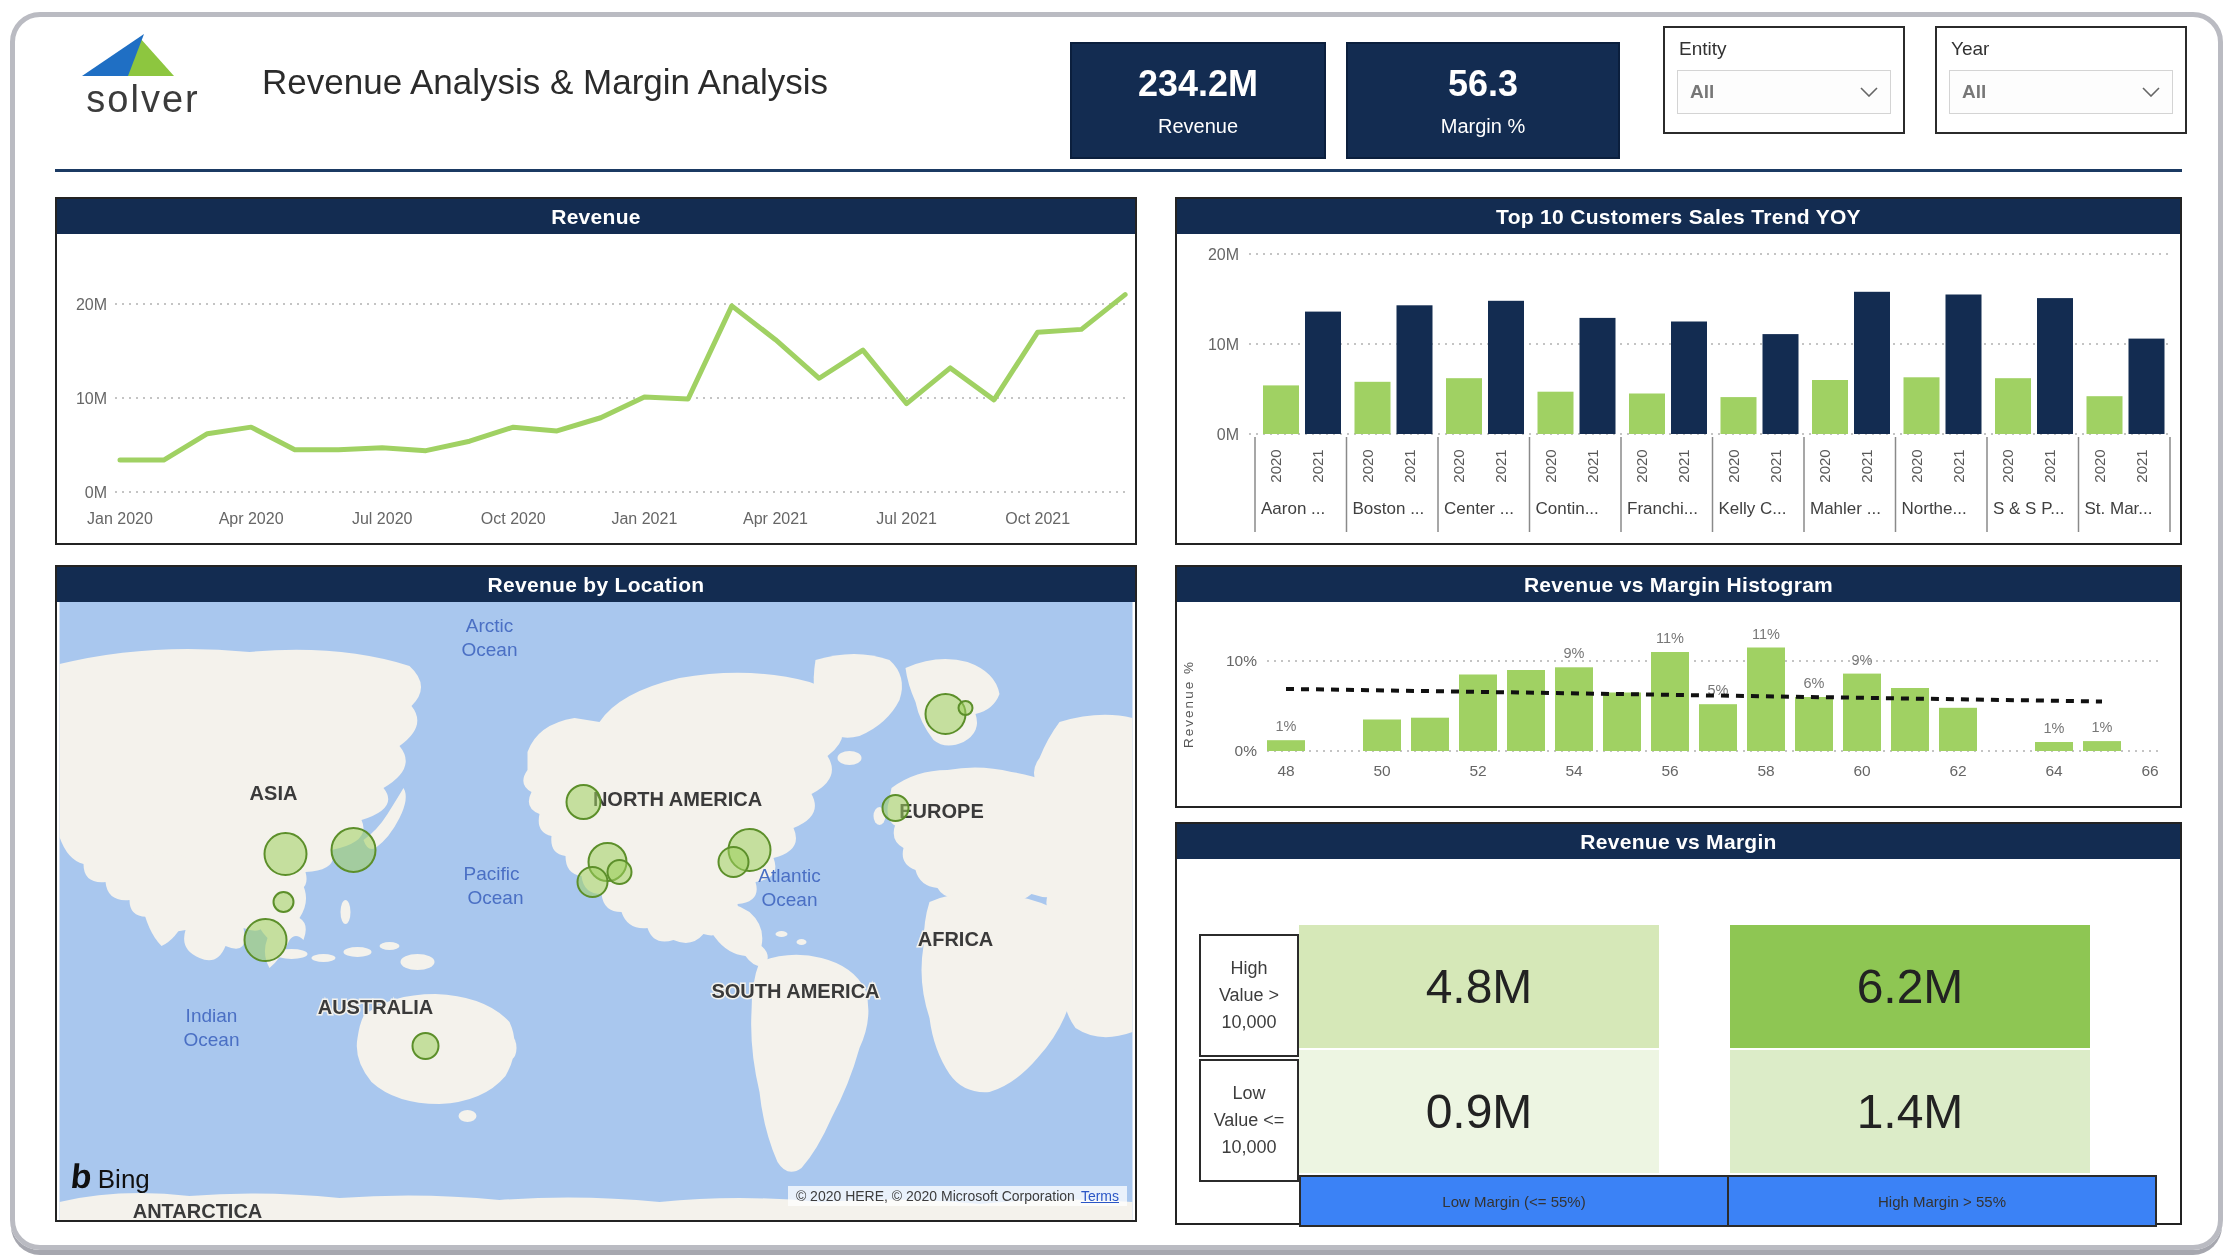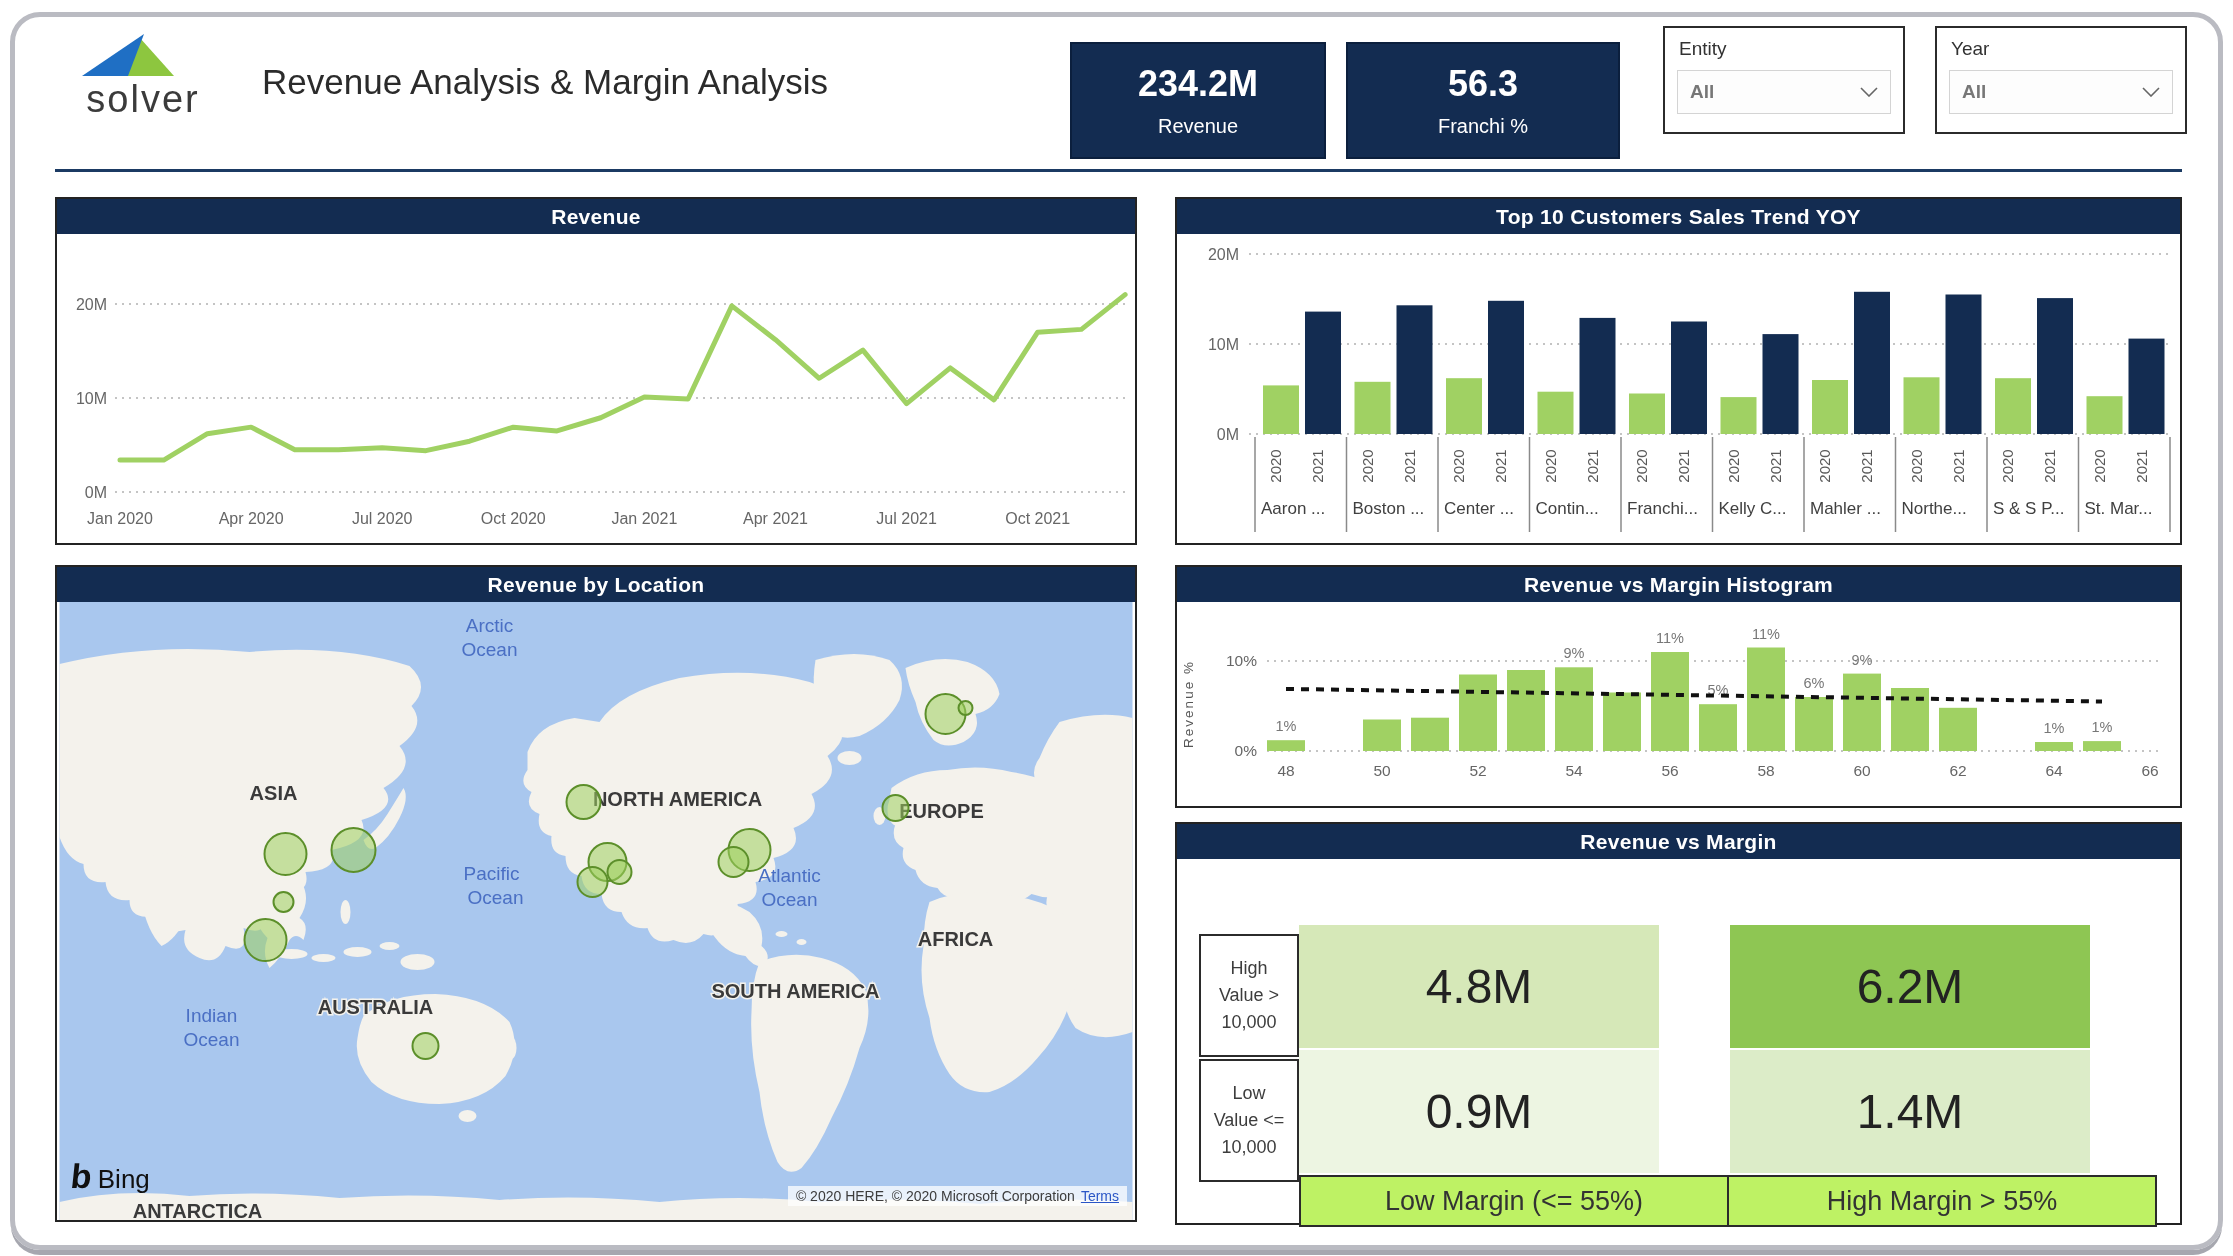--- a/index.html
+++ b/index.html
@@ -43,22 +43,22 @@
   .map-attcol{position:absolute;right:8px;bottom:14px;background:rgba(255,255,255,.75);
               font-size:14px;color:#3c3c3c;padding:2px 8px;display:flex;gap:6px;align-items:center;}
   .terms-link{color:#2a56c6;text-decoration:underline;cursor:pointer;}
   
   .mx{position:relative;width:1003px;height:364px;}
   .mx-rowhead{position:absolute;left:22px;width:100px;height:123px;border:2px solid #2b2b2b;background:#fff;
               display:flex;align-items:center;justify-content:center;text-align:center;
               font-size:18px;color:#3d3d3d;line-height:1.5;padding:0 10px;box-sizing:border-box;margin-top:9px;}
   .mx-cell{position:absolute;width:360px;height:123px;display:flex;align-items:center;justify-content:center;
            font-size:48px;color:#222;}
-  .mx-colhead{position:absolute;width:430px;height:52px;border:2px solid #2b2b2b;background:#bef264;
-              display:flex;align-items:center;justify-content:center;font-size:27px;color:#333;box-sizing:border-box;}
+  .mx-colhead{position:absolute;width:430px;height:52px;border:2px solid #2b2b2b;background:#3b82f6;
+              display:flex;align-items:center;justify-content:center;font-size:15px;color:#333;box-sizing:border-box;}
 </style>
 </head>
 <body>
 
 <div id="app">
 
   <div class="logo">
     <svg width="130" height="52" viewBox="0 0 130 52">
       <polygon points="62,8 96,46 42,46" fill="#8dc63f"></polygon>
       <polygon points="4,46 66,4 50,46" fill="#1f6fc4"></polygon>
@@ -66,21 +66,21 @@
     <div class="logo-text">solver</div>
   </div>
   <div class="title">Revenue Analysis &amp; Margin Analysis</div>
 
   <div class="kpi kpi-revenue">
     <div class="kpi-value">234.2M</div>
     <div class="kpi-label">Revenue</div>
   </div>
   <div class="kpi kpi-margin">
     <div class="kpi-value">56.3</div>
-    <div class="kpi-label">Franchi %</div>
+    <div class="kpi-label">Margin %</div>
   </div>
 
   <div class="filter filter-entity">
     <div class="filter-label">Entity</div>
     <div class="filter-select">
       <span class="filter-value">All</span>
       <svg width="18" height="10" viewBox="0 0 18 10">
         <polyline points="1,1 9,9 17,1" fill="none" stroke="#666" stroke-width="1.6"></polyline>
       </svg>
     </div>

